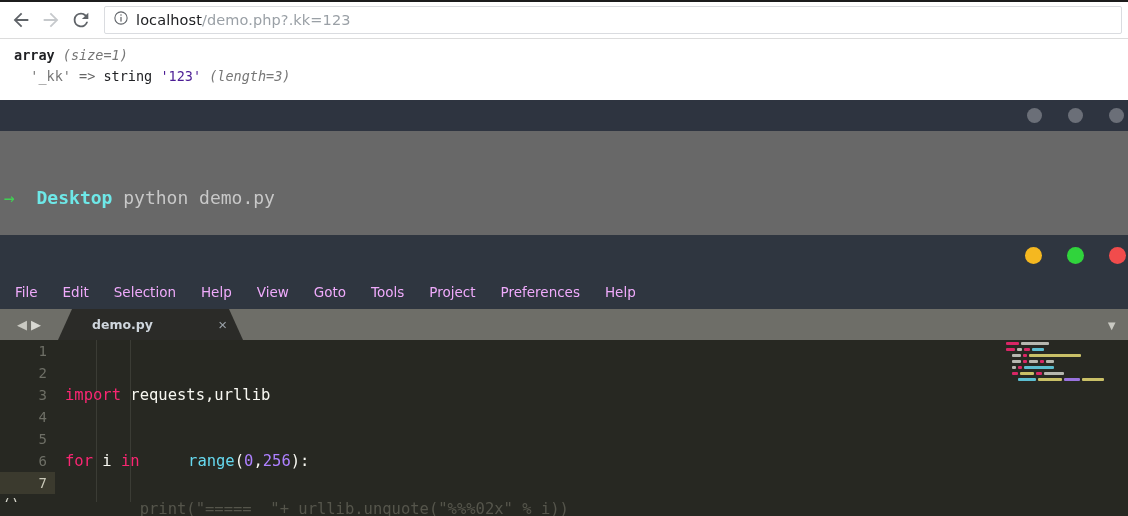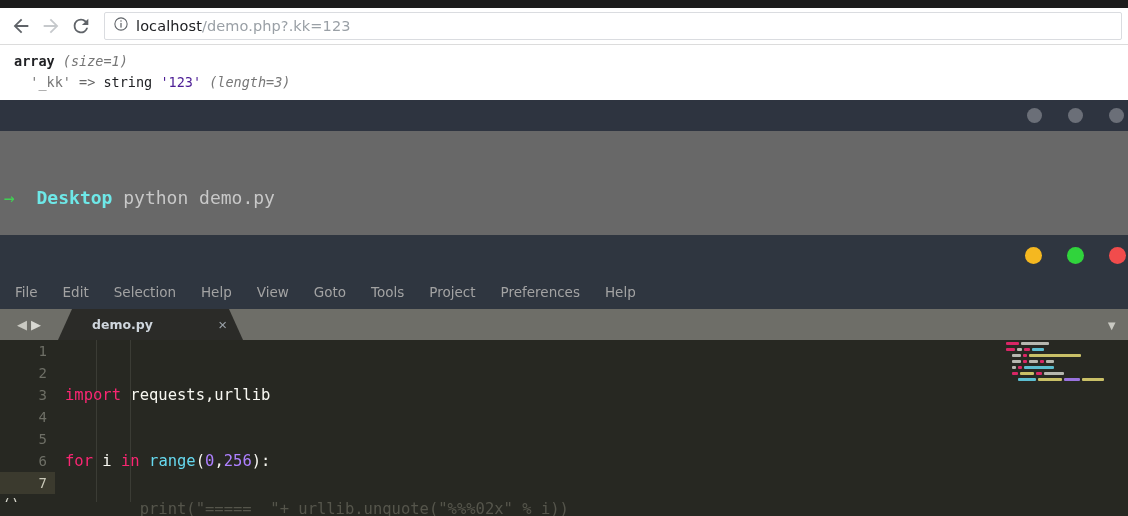--- a/index.html
+++ b/index.html
@@ -6,21 +6,21 @@
   html, body {
     width: 1128px; height: 516px;
     background: #1c1c1c;
     font-family: "Liberation Sans", sans-serif;
     overflow: hidden;
   }
   #root { position: relative; width: 1128px; height: 516px; }
 
   
   .browser {
-    position: absolute; left: 0; top: 8px; width: 1128px; height: 100px;
+    position: absolute; left: 0; top: 2px; width: 1128px; height: 100px;
     background: #ffffff;
   }
   .browser-chrome {
     height: 37px; background: #f1f3f4; display: flex; align-items: center;
     padding: 0 6px; border-bottom: 1px solid #dcdcdc;
     background: #ffffff;
   }
   .nav-btn {
     width: 30px; height: 30px; display: flex; align-items: center; justify-content: center;
     border-radius: 50%;
@@ -83,21 +83,21 @@
   .st-titlebar {
     height: 40px; background: #2f3640; display: flex; align-items: center;
     justify-content: flex-end; padding-right: 2px; gap: 25px;
   }
   .st-dot { width: 17px; height: 17px; border-radius: 50%; }
   .st-menubar {
     height: 34px; background: #2f3640; display: flex; align-items: center;
     padding-left: 12px; gap: 19px;
   }
   .st-menu-item {
-    font-family: "DejaVu Sans", sans-serif; font-size: 13.5px; color: #a3a3a3;
+    font-family: "DejaVu Sans", sans-serif; font-size: 13.5px; color: #f0abfc;
     padding: 2px 3px; cursor: default;
   }
   .st-tabbar {
     height: 31px; background: #6e6e68; display: flex; align-items: flex-end;
     position: relative;
   }
   .tab-arrows {
     width: 58px; height: 31px; display: flex; align-items: center;
     justify-content: center; gap: 4px;
   }
@@ -134,21 +134,21 @@
     color: #d6d6cc;
   }
   .code {
     position: absolute; left: 55px; top: 0; right: 0; height: 100%;
     font-family: "DejaVu Sans Mono", monospace; font-size: 15.5px;
     line-height: 22px; white-space: pre; color: #f8f8f2;
   }
   .code .ln { height: 22px; padding-left: 10px; }
   .c-pink { color: #f92672; }
   .c-white { color: #f8f8f2; }
-  .c-cyan { color: #66d9ef; }
+  .c-cyan { color: #66d9ef; margin-left: 39px; }
   .c-purple { color: #ae81ff; }
   .indent-guide {
     position: absolute; top: 0; width: 1px; height: 100%;
     background: #3b3c35;
   }
   .minimap {
     position: absolute; right: 6px; top: 2px; width: 120px; height: 50px;
     opacity: .85;
   }
   .mm-row { height: 4px; margin-bottom: 2px; display: flex; gap: 2px; padding-left: 4px; }

